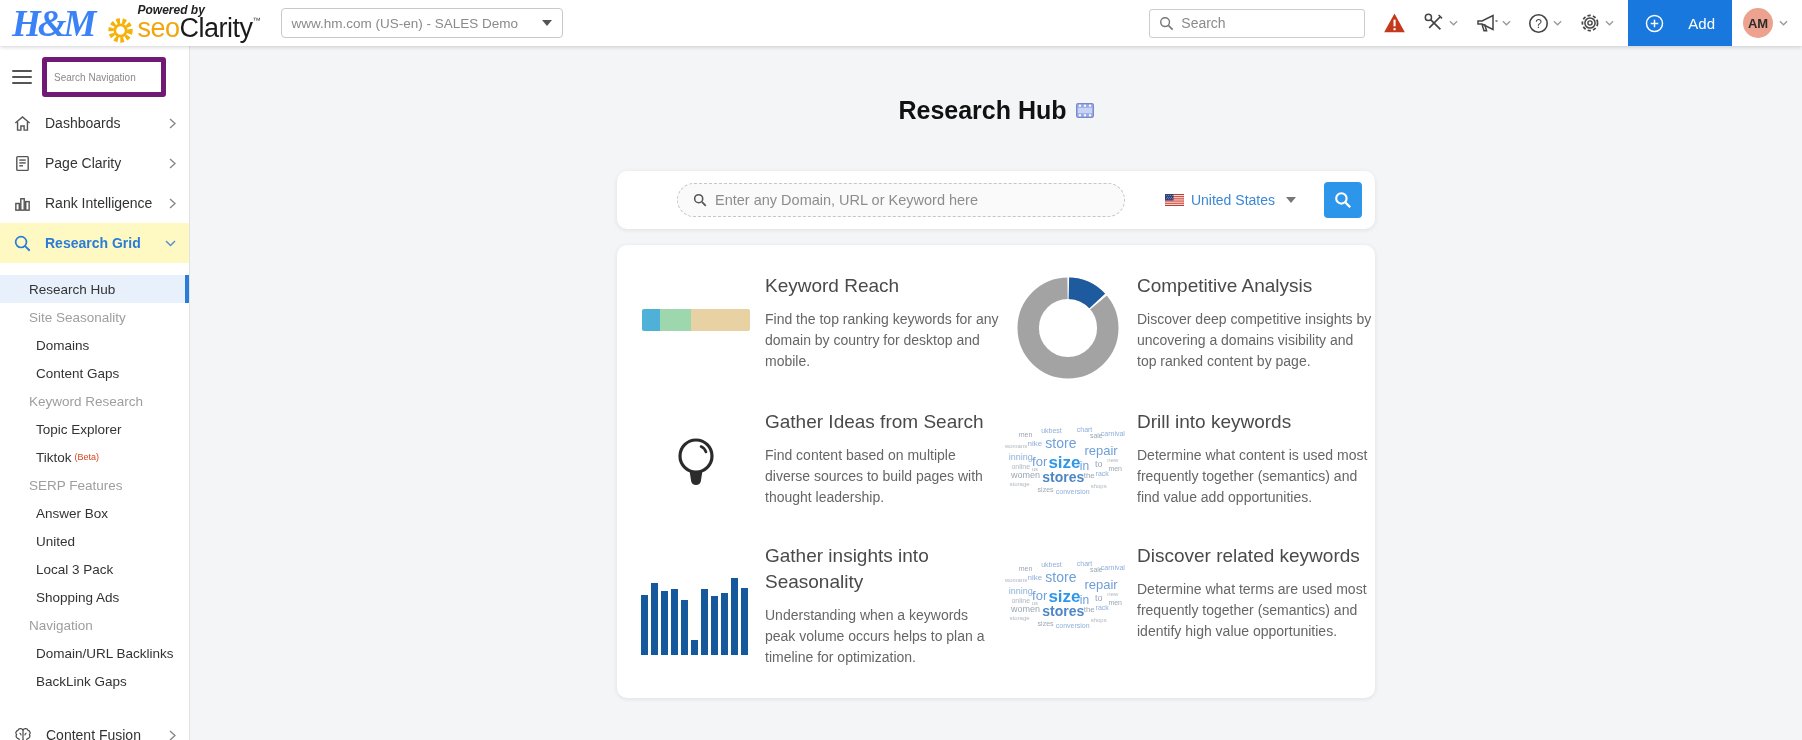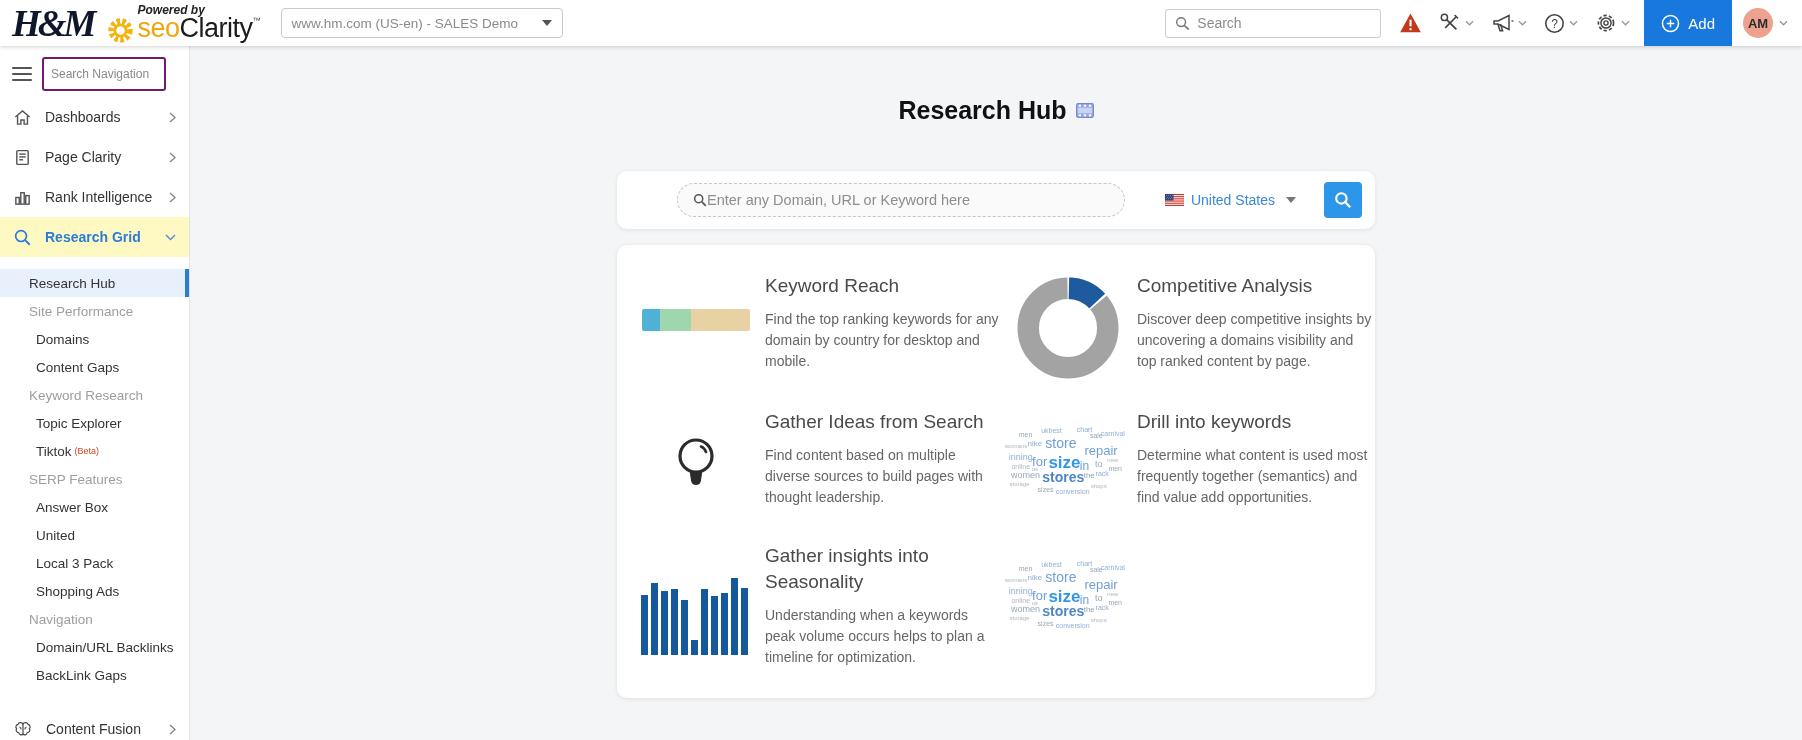--- a/index.html
+++ b/index.html
@@ -3,52 +3,52 @@
 <meta charset="utf-8">
 <style>
   * { margin:0; padding:0; box-sizing:border-box; }
   html,body { width:1802px; height:740px; }
   body { font-family:"Liberation Sans", sans-serif; background:#f4f5f6; position:relative; overflow:hidden; }
 
   
   .topbar { position:absolute; top:0; left:0; width:1802px; height:46px; background:#fff;
             box-shadow:0 1px 4px rgba(0,0,0,.18); display:flex; align-items:center; z-index:50; padding-left:12px; }
   .hm-logo { font-family:"Liberation Serif", serif; font-style:italic; font-weight:bold;
-             font-size:37px; color:#0f172a; letter-spacing:-3px; line-height:1; padding-right:6px; }
+             font-size:37px; color:#3b82f6; letter-spacing:-3px; line-height:1; padding-right:6px; }
   .seo-block { display:flex; flex-direction:column; margin-left:8px; }
   .powered { font-size:12px; font-style:italic; font-weight:bold; color:#222; margin-left:30px; }
   .seorow { display:flex; align-items:flex-start; margin-top:-3px; }
   .seorow svg { margin-top:3px; }
   .seo-txt { font-size:27px; color:#f2a50c; letter-spacing:-0.5px; margin-left:3px; line-height:1.1; }
   .clarity-txt { font-size:27px; color:#1b1b1b; letter-spacing:-0.5px; line-height:1.1; }
   .tm { font-size:8px; color:#444; margin-top:2px; }
   .domain-select { margin-left:20px; height:30px; border:1px solid #c9c9c9; border-radius:4px; background:#fff;
                    display:flex; align-items:center; gap:24px; padding:0 10px; font-size:13.5px; color:#8a8a8a; cursor:pointer; }
   .caret-down { width:0; height:0; border-left:5px solid transparent; border-right:5px solid transparent; border-top:6px solid #555; }
   .tb-spacer { flex:1; }
   .top-search { width:216px; height:29px; border:1px solid #ccc; border-radius:3px; display:flex; align-items:center;
                 gap:7px; padding:0 9px; margin-right:18px; background:#fff; }
   .top-search input { border:none; outline:none; width:170px; font-size:14px; color:#444; font-family:"Liberation Sans",sans-serif; }
   .top-search input::placeholder { color:#8b8b8b; }
   .tb-icons { display:flex; align-items:center; gap:17px; margin-right:14px; }
   .tbi { display:flex; align-items:center; gap:4px; cursor:pointer; }
-  .add-btn { height:46px; background:#1878dd; color:#fff; display:flex; align-items:center; gap:8px;
+  .add-btn { height:46px; background:#1878dd; color:#fff; display:flex; align-items:center; gap:24px;
              padding:0 17px; font-size:15px; cursor:pointer; }
   .avatar-wrap { display:flex; align-items:center; gap:6px; margin:0 14px 0 11px; cursor:pointer; }
   .avatar { width:30px; height:30px; border-radius:50%; background:#eda28f; color:#2b2b2b; font-weight:bold;
             font-size:13px; display:flex; align-items:center; justify-content:center; }
 
   
   .sidebar { position:absolute; top:46px; left:0; width:190px; bottom:0; background:#fff;
              border-right:1px solid #e2e2e2; z-index:20; }
   .side-top { display:flex; align-items:center; gap:10px; padding:11px 10px 6px 12px; }
   .hamburger { width:20px; cursor:pointer; }
   .hamburger div { height:2.5px; background:#555; margin:3.5px 0; border-radius:1px; }
-  .side-search { width:124px; height:24px; border:2px solid #701a75; border-radius:3px; padding:15px 7px;
-                 font-size:12px; color:#444; outline:none; font-family:"Liberation Sans",sans-serif; }
+  .side-search { width:124px; height:24px; border:5px solid #701a75; border-radius:3px; padding:15px 7px;
+                 font-size:10px; color:#444; outline:none; font-family:"Liberation Sans",sans-serif; }
   .side-search::placeholder { color:#8a8a8a; }
   .nav-item { height:40px; display:flex; align-items:center; gap:13px; padding:0 13px; font-size:14px;
               color:#333; cursor:pointer; }
   .nav-item .chev { margin-left:auto; }
   .nav-item.grid-active { background:#fef9c3; color:#2a7cd8; font-weight:bold; }
   .subnav { margin-top:12px; }
   .sub-row { position:relative; display:flex; align-items:center; height:28px; font-size:13.5px;
              color:#333; padding-left:36px; cursor:pointer; }
   .sub-row.lvl1 { padding-left:29px; }
   .sub-section { color:#9e9e9e; padding-left:29px; cursor:default; }
@@ -59,21 +59,21 @@
 
   
   .main { position:absolute; top:46px; left:190px; right:0; bottom:0; background:#f4f5f6;
           display:flex; flex-direction:column; align-items:center; overflow:hidden; }
   .page-title { margin-top:50px; font-size:25px; font-weight:bold; color:#111;
                 display:flex; align-items:center; gap:9px; }
   .search-card { margin-top:46px; width:758px; height:58px; background:#fff; border-radius:10px;
                  box-shadow:0 1px 5px rgba(0,0,0,.09); display:flex; align-items:center;
                  padding:0 13px 0 14px; }
   .pill { margin-left:46px; width:448px; height:34px; border:1px dashed #c6c6c6; border-radius:17px;
-          background:#fafafa; display:flex; align-items:center; padding:0 15px; }
+          background:#fafafa; display:flex; align-items:center; gap:8px; padding:0 15px; }
   .pill input { border:none; outline:none; background:transparent; width:360px; font-size:14.5px;
                 color:#555; font-family:"Liberation Sans",sans-serif; }
   .pill input::placeholder { color:#8d8d8d; }
   .country { margin-left:auto; display:flex; align-items:center; gap:7px; font-size:14px;
              color:#3a87d6; cursor:pointer; }
   .country .caret-down { border-top-color:#777; margin-left:4px; }
   .go-btn { margin-left:28px; width:38px; height:36px; background:#2d96ea; border:none; border-radius:4px;
             display:flex; align-items:center; justify-content:center; cursor:pointer; }
 
   .content-card { margin-top:16px; width:758px; background:#fff; border-radius:10px;
@@ -239,21 +239,21 @@
     <svg class="chev" width="11" height="7" viewBox="0 0 11 7">
         <path d="M1 1 L5.5 5.5 L10 1" stroke="#5a8fd0" stroke-width="1.5" fill="none"></path>
       </svg>
   </div>
 
   <div class="subnav">
       <div class="sub-row sub-link active lvl1">
         <span>Research Hub</span>
       </div>
       <div class="sub-row sub-section">
-        <span>Site Performance</span>
+        <span>Site Seasonality</span>
       </div>
       <div class="sub-row sub-link">
         <span>Domains</span>
       </div>
       <div class="sub-row sub-link">
         <span>Content Gaps</span>
       </div>
       <div class="sub-row sub-section">
         <span>Keyword Research</span>
       </div>
@@ -496,16 +496,20 @@
             <span style="position: absolute; white-space: nowrap; transform: translate(-50%, -50%); left: 14%; top: 57%; font-size: 9px; color: rgb(154, 167, 181);">women</span>
             <span style="position: absolute; white-space: nowrap; transform: translate(-50%, -50%); left: 46%; top: 59%; font-size: 14px; color: rgb(77, 134, 198); font-weight: bold;">stores</span>
             <span style="position: absolute; white-space: nowrap; transform: translate(-50%, -50%); left: 68%; top: 57%; font-size: 8px; color: rgb(154, 167, 181);">the</span>
             <span style="position: absolute; white-space: nowrap; transform: translate(-50%, -50%); left: 79%; top: 54%; font-size: 7px; color: rgb(143, 176, 216);">rack</span>
             <span style="position: absolute; white-space: nowrap; transform: translate(-50%, -50%); left: 9%; top: 67%; font-size: 6px; color: rgb(176, 184, 192);">storage</span>
             <span style="position: absolute; white-space: nowrap; transform: translate(-50%, -50%); left: 31%; top: 73%; font-size: 7px; color: rgb(154, 167, 181);">sizes</span>
             <span style="position: absolute; white-space: nowrap; transform: translate(-50%, -50%); left: 54%; top: 75%; font-size: 7px; color: rgb(143, 176, 216);">conversion</span>
             <span style="position: absolute; white-space: nowrap; transform: translate(-50%, -50%); left: 76%; top: 69%; font-size: 6px; color: rgb(176, 184, 192);">shops</span>
           </div>
         </div>
+      <div class="tile-text">
+        <div class="tile-title">Discover related keywords</div>
+        <div class="tile-desc">Determine what terms are used most frequently together (semantics) and identify high value opportunities.</div>
+      </div>
     </div>
 
   </div>
 </div>
 
 </body></html>

